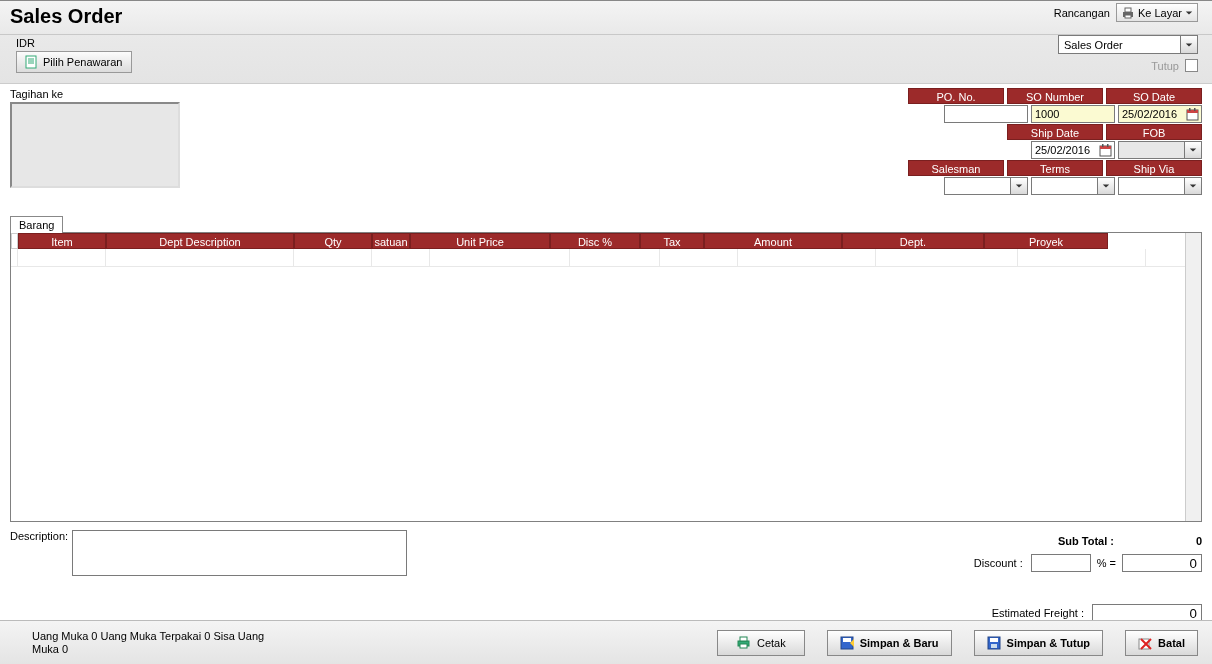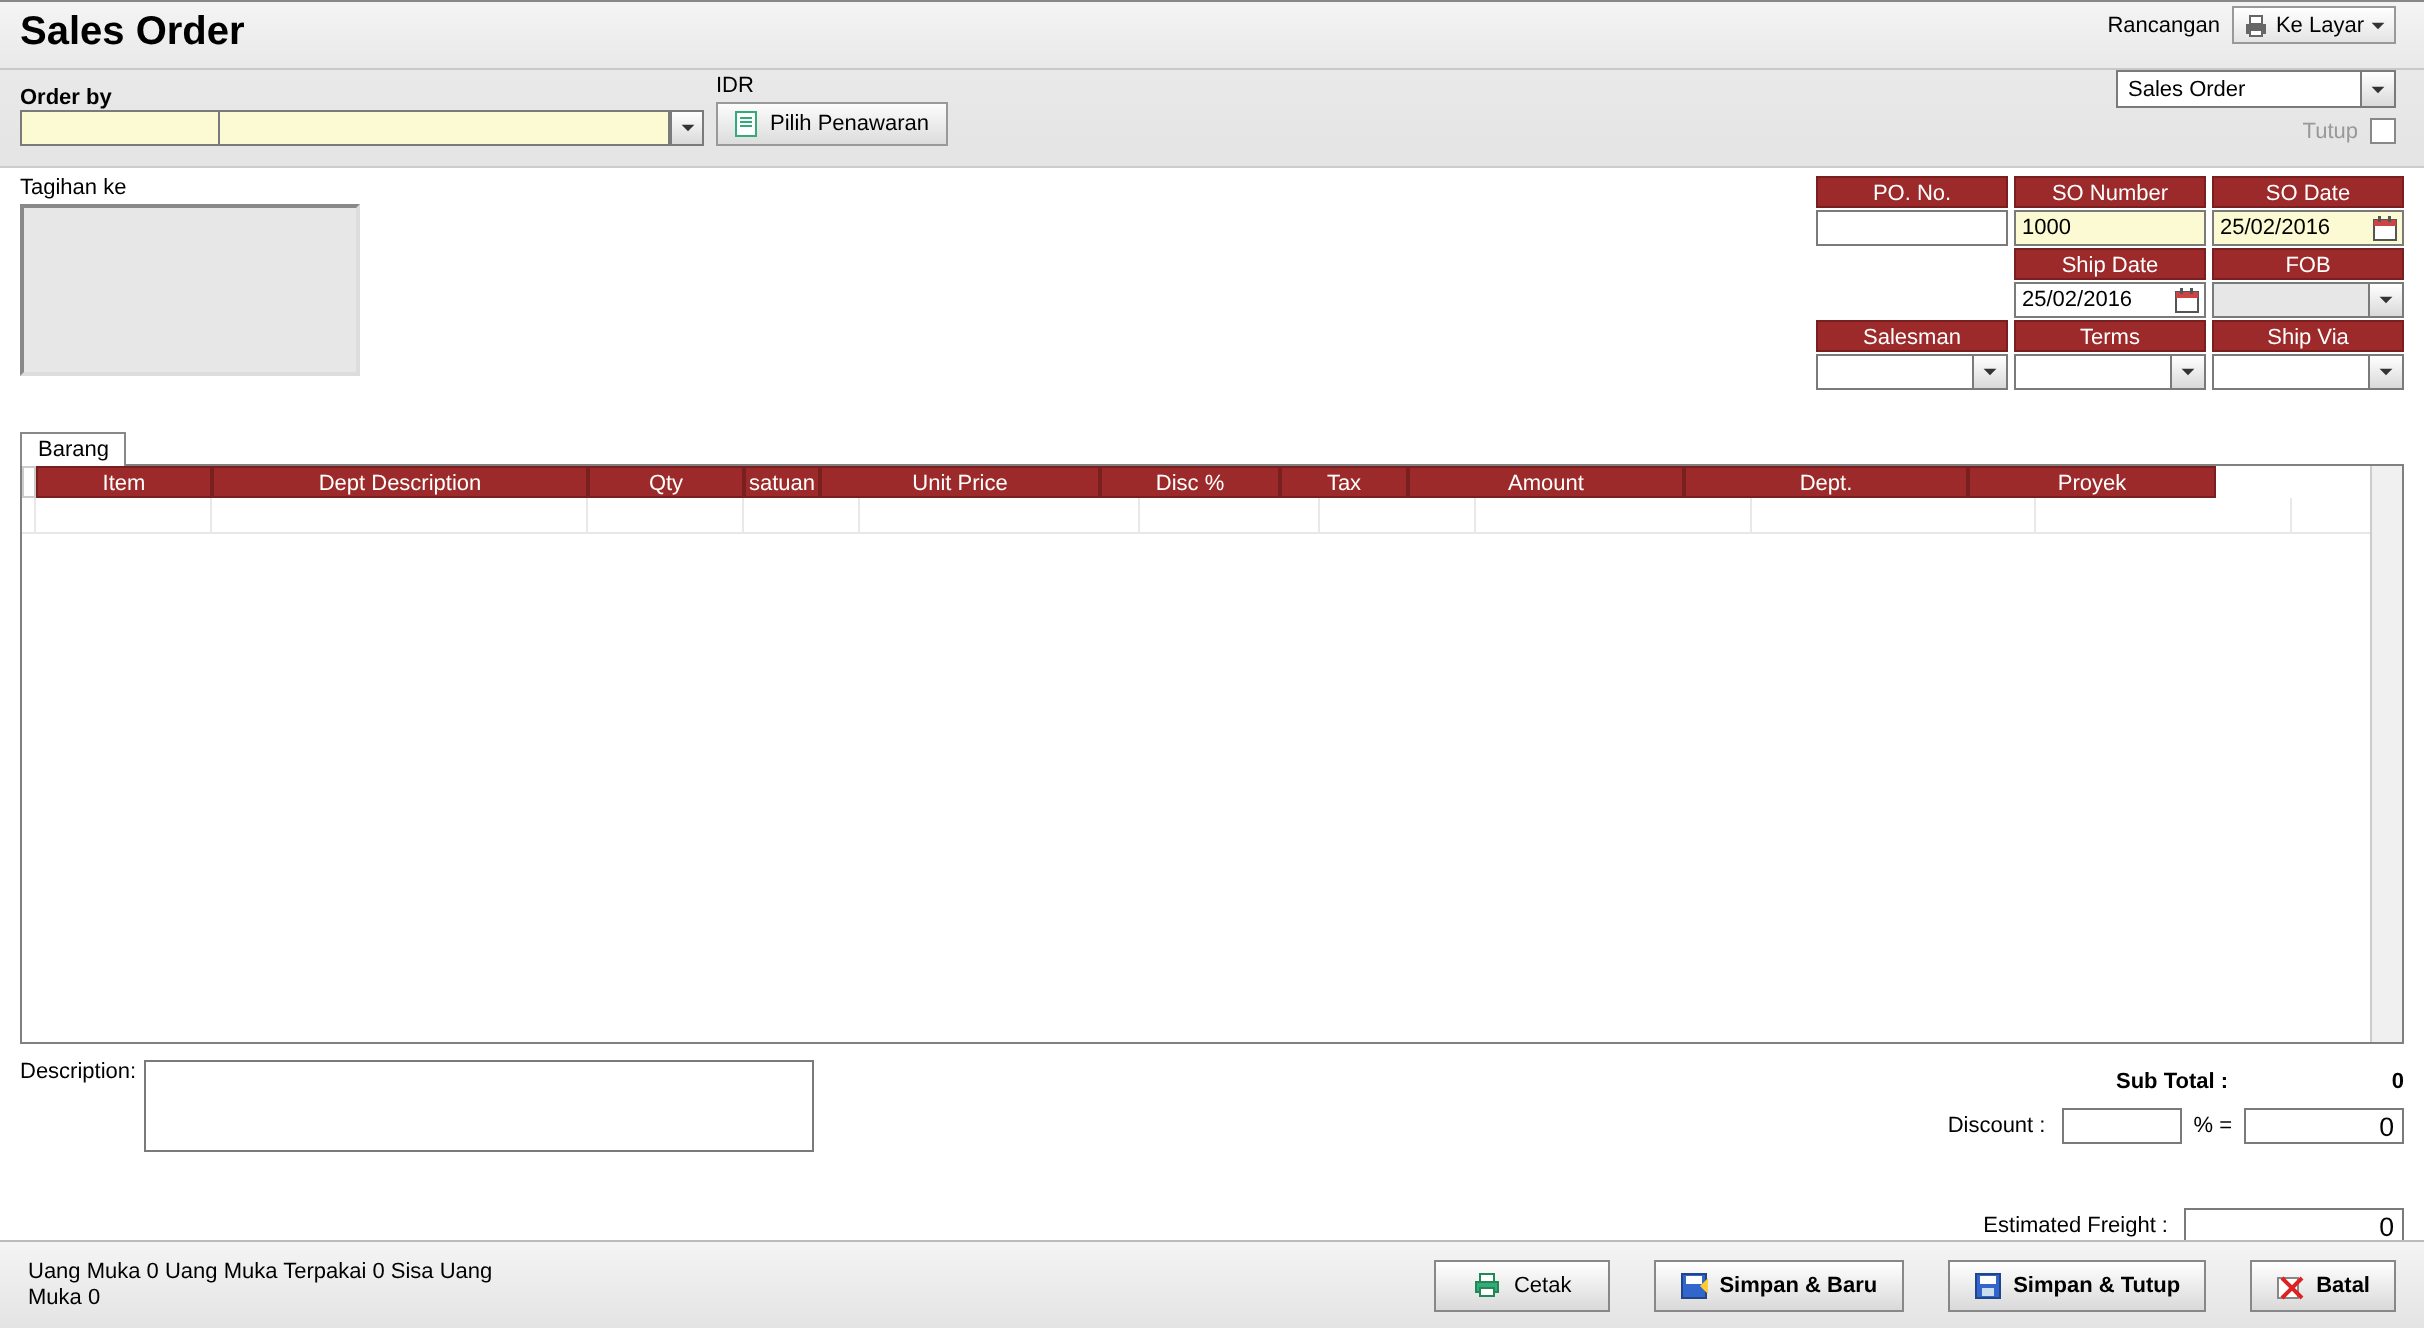--- a/index.html
+++ b/index.html
@@ -20,21 +20,21 @@
   .btn-gray { border:1px solid #999; background:linear-gradient(#fcfcfc,#dcdcdc); height:22px; padding:0 8px; display:inline-flex; align-items:center; gap:5px; cursor:pointer; }
   .body { padding:4px 10px 0 10px; position:relative; }
   .upper-area { display:flex; align-items:flex-start; }
   .left-boxes { display:flex; gap:10px; }
   .box-lbl { font-size:11px; margin-bottom:2px; }
   .box-gray { width:170px; height:86px; background:#e7e7e7; border:2px inset #ddd; }
   .box-white { width:170px; height:86px; background:#fff; border:1px solid #7a7a7a; position:relative; }
   .right-grid { margin-left:auto; display:flex; flex-direction:column; gap:1px; }
   .rg-row { display:flex; gap:3px; justify-content:flex-end; }
   .hdr-cell { background:#9c2a2a; color:#fff; text-align:center; height:16px; line-height:16px; font-size:11px; border:1px solid #7a1f1f; width:96px; }
-  .inp-cell { width:96px; height:18px; border:1px solid #7a7a7a; background:#fff; padding:0 3px; display:flex; align-items:center; position:relative; }
+  .inp-cell { width:84px; height:18px; border:1px solid #7a7a7a; background:#fff; padding:0 3px; display:flex; align-items:center; position:relative; }
   .inp-cell.yellow { background:#fbfad2; }
   .inp-cell .tiny-arrow { position:absolute; right:0; top:0; }
   .cal-ic { position:absolute; right:1px; top:1px; width:15px; height:15px; display:flex; align-items:center; justify-content:center; cursor:pointer; }
   .tab { display:inline-block; border:1px solid #888; border-bottom:none; padding:2px 8px; background:#fff; position:relative; top:1px; z-index:2; }
   .grid-wrap { border:1px solid #808080; height:290px; background:#fff; position:relative; }
   .grid-head { display:flex; }
   .gh { background:#9c2a2a; color:#fff; text-align:center; height:16px; line-height:16px; font-size:11px; border:1px solid #7a1f1f; }
   .gh-gap { width:7px; background:#fff; border:1px solid #ccc; }
   .grid-row { height:18px; border-bottom:1px solid #e8e8e8; display:flex; }
   .grid-row div { border-right:1px solid #e8e8e8; }
@@ -42,21 +42,21 @@
   .below { display:flex; padding:8px 0 0 0; }
   .desc-area textarea { width:335px; height:46px; border:1px solid #7a7a7a; resize:none; margin-left:4px; }
   .totals { margin-left:auto; width:300px; }
   .trow { display:flex; align-items:center; justify-content:flex-end; height:22px; }
   .tlbl { flex:1; text-align:right; padding-right:8px; }
   .tinp { width:80px; height:18px; border:1px solid #7a7a7a; text-align:right; padding:0 4px; }
   .tval { width:80px; text-align:right; font-weight:normal; }
   .bold { font-weight:bold; }
   .akun-row { display:flex; align-items:center; padding:10px 0 0 16px; gap:4px; }
   .footer { position:absolute; left:0; right:0; bottom:0; height:44px; background:linear-gradient(#f4f4f4,#e4e4e4); border-top:1px solid #bbb; display:flex; align-items:center; padding:0 14px; }
-  .foot-left { font-size:11px; line-height:13px; }
+  .foot-left { font-size:11px; line-height:13px;margin-left:18px; }
   .foot-btns { margin-left:auto; display:flex; gap:22px; }
   .fbtn { border:1px solid #888; background:linear-gradient(#fff,#d9d9d9); height:26px; padding:0 12px; display:inline-flex; align-items:center; gap:6px; cursor:pointer; font-weight:bold; font-size:11px; }
   .fbtn.slim { font-weight:normal; padding:0 18px; }
   .checkbox { width:13px; height:13px; border:1px solid #888; background:#fff; }
   .select-classic { display:inline-flex; height:19px; border:1px solid #7a7a7a; background:#fff; align-items:center; }
   .select-classic span { padding:0 5px; flex:1; }
 </style>
 </head>
 <body>
 
@@ -72,34 +72,20 @@
         </svg>
       <span>Ke Layar</span>
       <svg class="arrow-svg" viewBox="0 0 10 10">
           <path d="M1 3 L5 7 L9 3 Z" fill="#333"></path>
         </svg>
     </div>
   </div>
 </div>
 
 <div class="row2">
-  <div>
-    <div class="field-label">Order by</div>
-    <div style="display:flex; gap:0;">
-      <input class="input-yellow" style="width: 100px;">
-      <div class="combo">
-        <input class="input-yellow" style="width: 225px; border-left: none;">
-        <div class="arrow">
-          <svg class="arrow-svg" viewBox="0 0 10 10">
-              <path d="M1 3 L5 7 L9 3 Z" fill="#333"></path>
-            </svg>
-        </div>
-      </div>
-    </div>
-  </div>
   <div style="margin-left:6px;">
     <div style="height:14px;">IDR</div>
     <div class="btn-gray">
       <svg width="13" height="14" viewBox="0 0 13 14">
           <rect x="1" y="1" width="10" height="12" fill="#fff" stroke="#3a7"></rect>
           <line x1="3" y1="4" x2="9" y2="4" stroke="#3a7"></line>
           <line x1="3" y1="6" x2="9" y2="6" stroke="#3a7"></line>
           <line x1="3" y1="8" x2="9" y2="8" stroke="#3a7"></line>
         </svg>
       <span>Pilih Penawaran</span>

